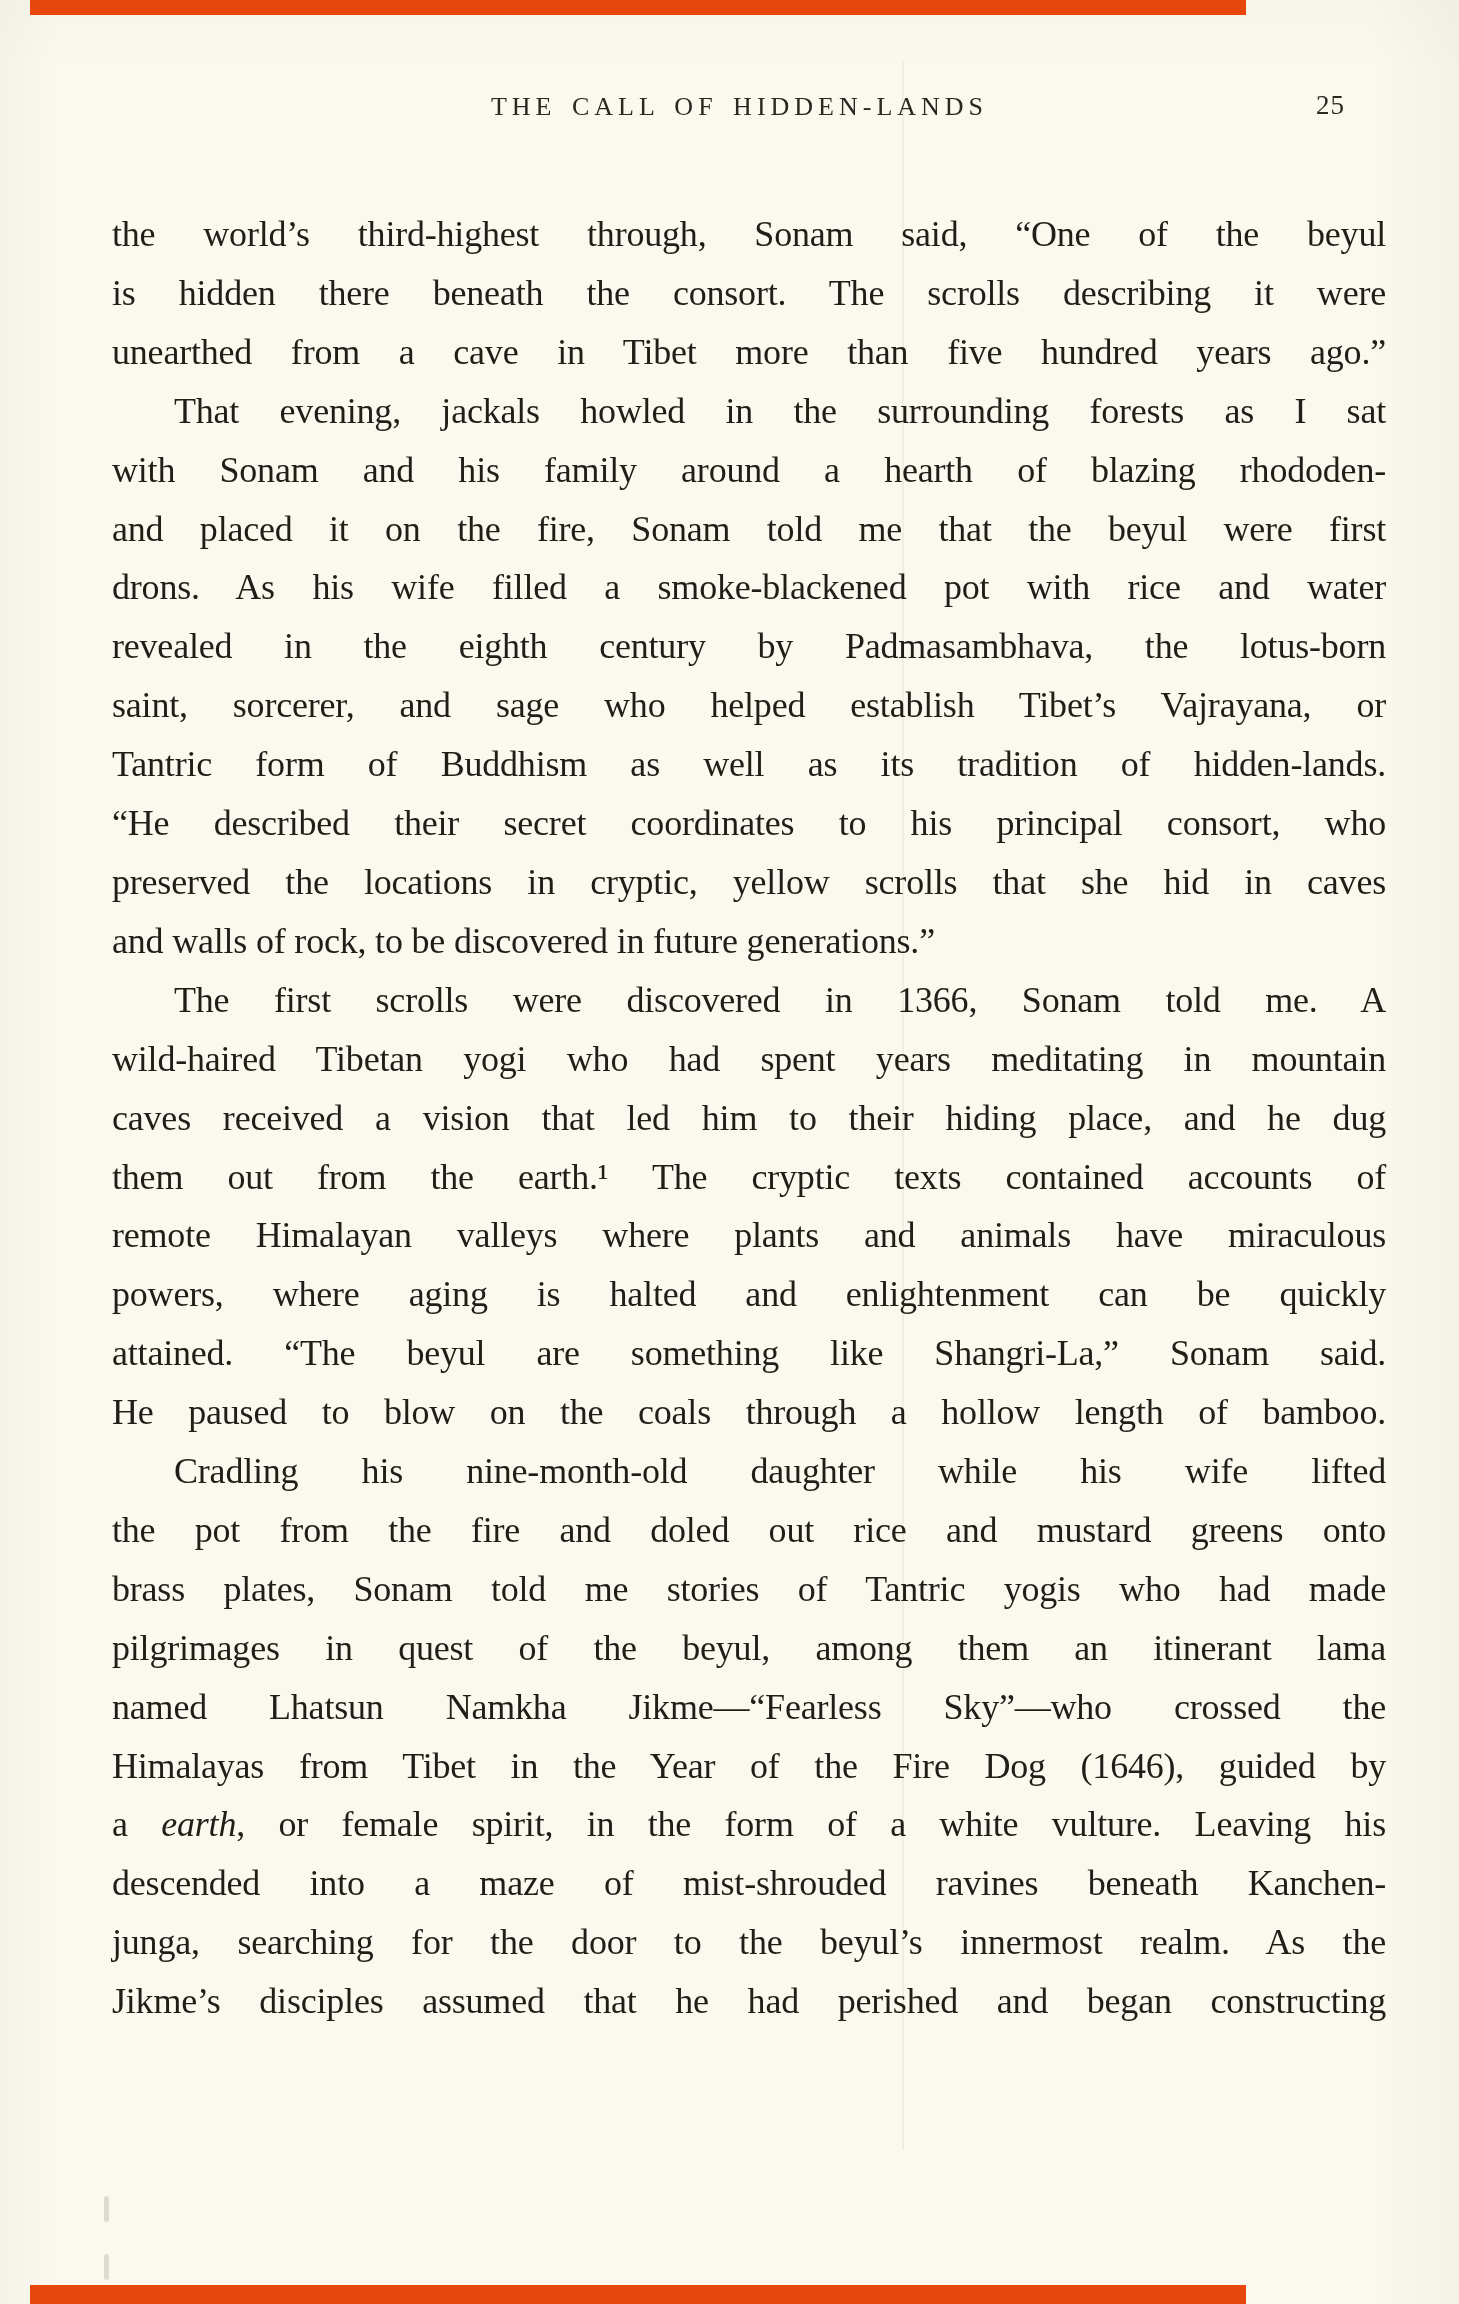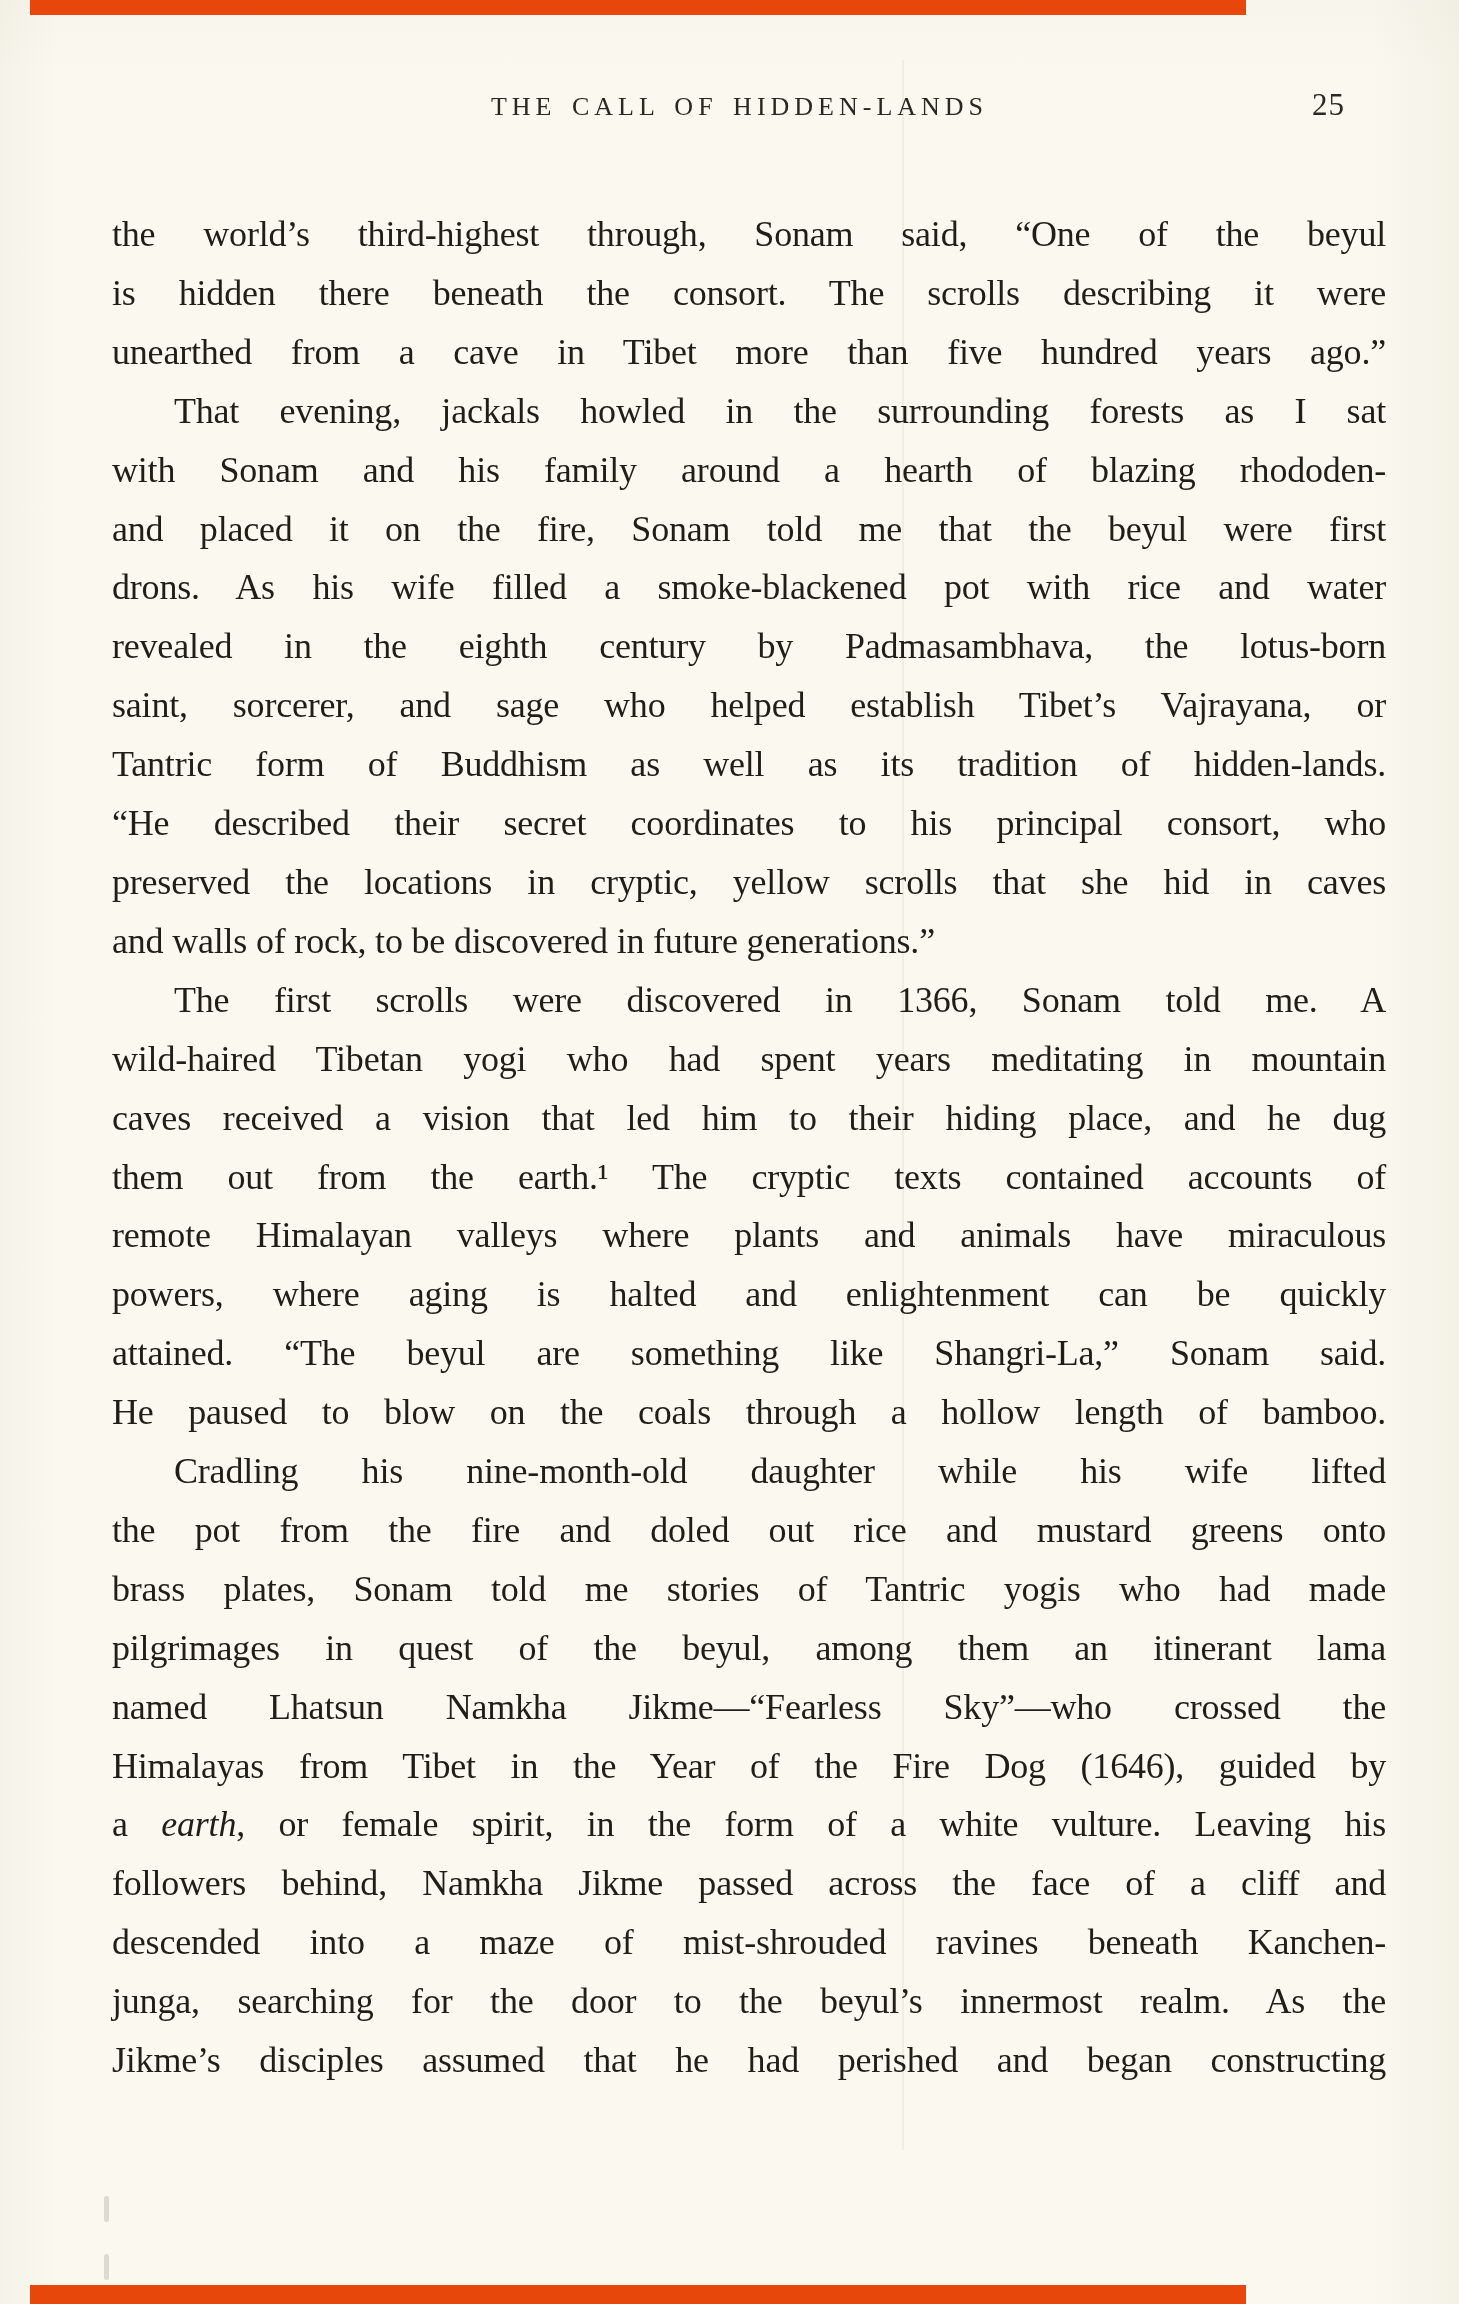--- a/index.html
+++ b/index.html
@@ -40,21 +40,21 @@
 
   #page-header{
     position:absolute;top:90px;left:10px;width:1459px;
     text-align:center;
     font-size:26px;line-height:34px;
     letter-spacing:5px;word-spacing:4px;
     color:#2b2721;
   }
   #page-number{
     position:absolute;top:88px;right:114px;
-    font-size:31px;line-height:34px;letter-spacing:1px;
+    font-size:27px;line-height:34px;letter-spacing:1px;
     color:#2b2721;
     margin-left:36px;
   }
 
   #body-text{
     position:absolute;left:112px;top:205px;width:1274px;
     font-size:36px;line-height:58.9px;
     letter-spacing:-0.2px;
   }
   .line{
@@ -102,19 +102,18 @@
       <div class="line">powers, where aging is halted and enlightenment can be quickly</div>
       <div class="line">attained. “The beyul are something like Shangri-La,” Sonam said.</div>
       <div class="line">He paused to blow on the coals through a hollow length of bamboo.</div>
       <div class="line indent">Cradling his nine-month-old daughter while his wife lifted</div>
       <div class="line">the pot from the fire and doled out rice and mustard greens onto</div>
       <div class="line">brass plates, Sonam told me stories of Tantric yogis who had made</div>
       <div class="line">pilgrimages in quest of the beyul, among them an itinerant lama</div>
       <div class="line">named Lhatsun Namkha Jikme—“Fearless Sky”—who crossed the</div>
       <div class="line">Himalayas from Tibet in the Year of the Fire Dog (1646), guided by</div>
       <div class="line">a <span class="ital">earth</span>, or female spirit, in the form of a white vulture. Leaving his</div>
-      <div class="line">followers behind, Namkha Jikme passed across the face of a cliff and</div>
       <div class="line">descended into a maze of mist-shrouded ravines beneath Kanchen-</div>
       <div class="line">junga, searching for the door to the beyul’s innermost realm. As the</div>
       <div class="line">Jikme’s disciples assumed that he had perished and began constructing</div>
     </div>
 
 </div>
 
 </body></html>

